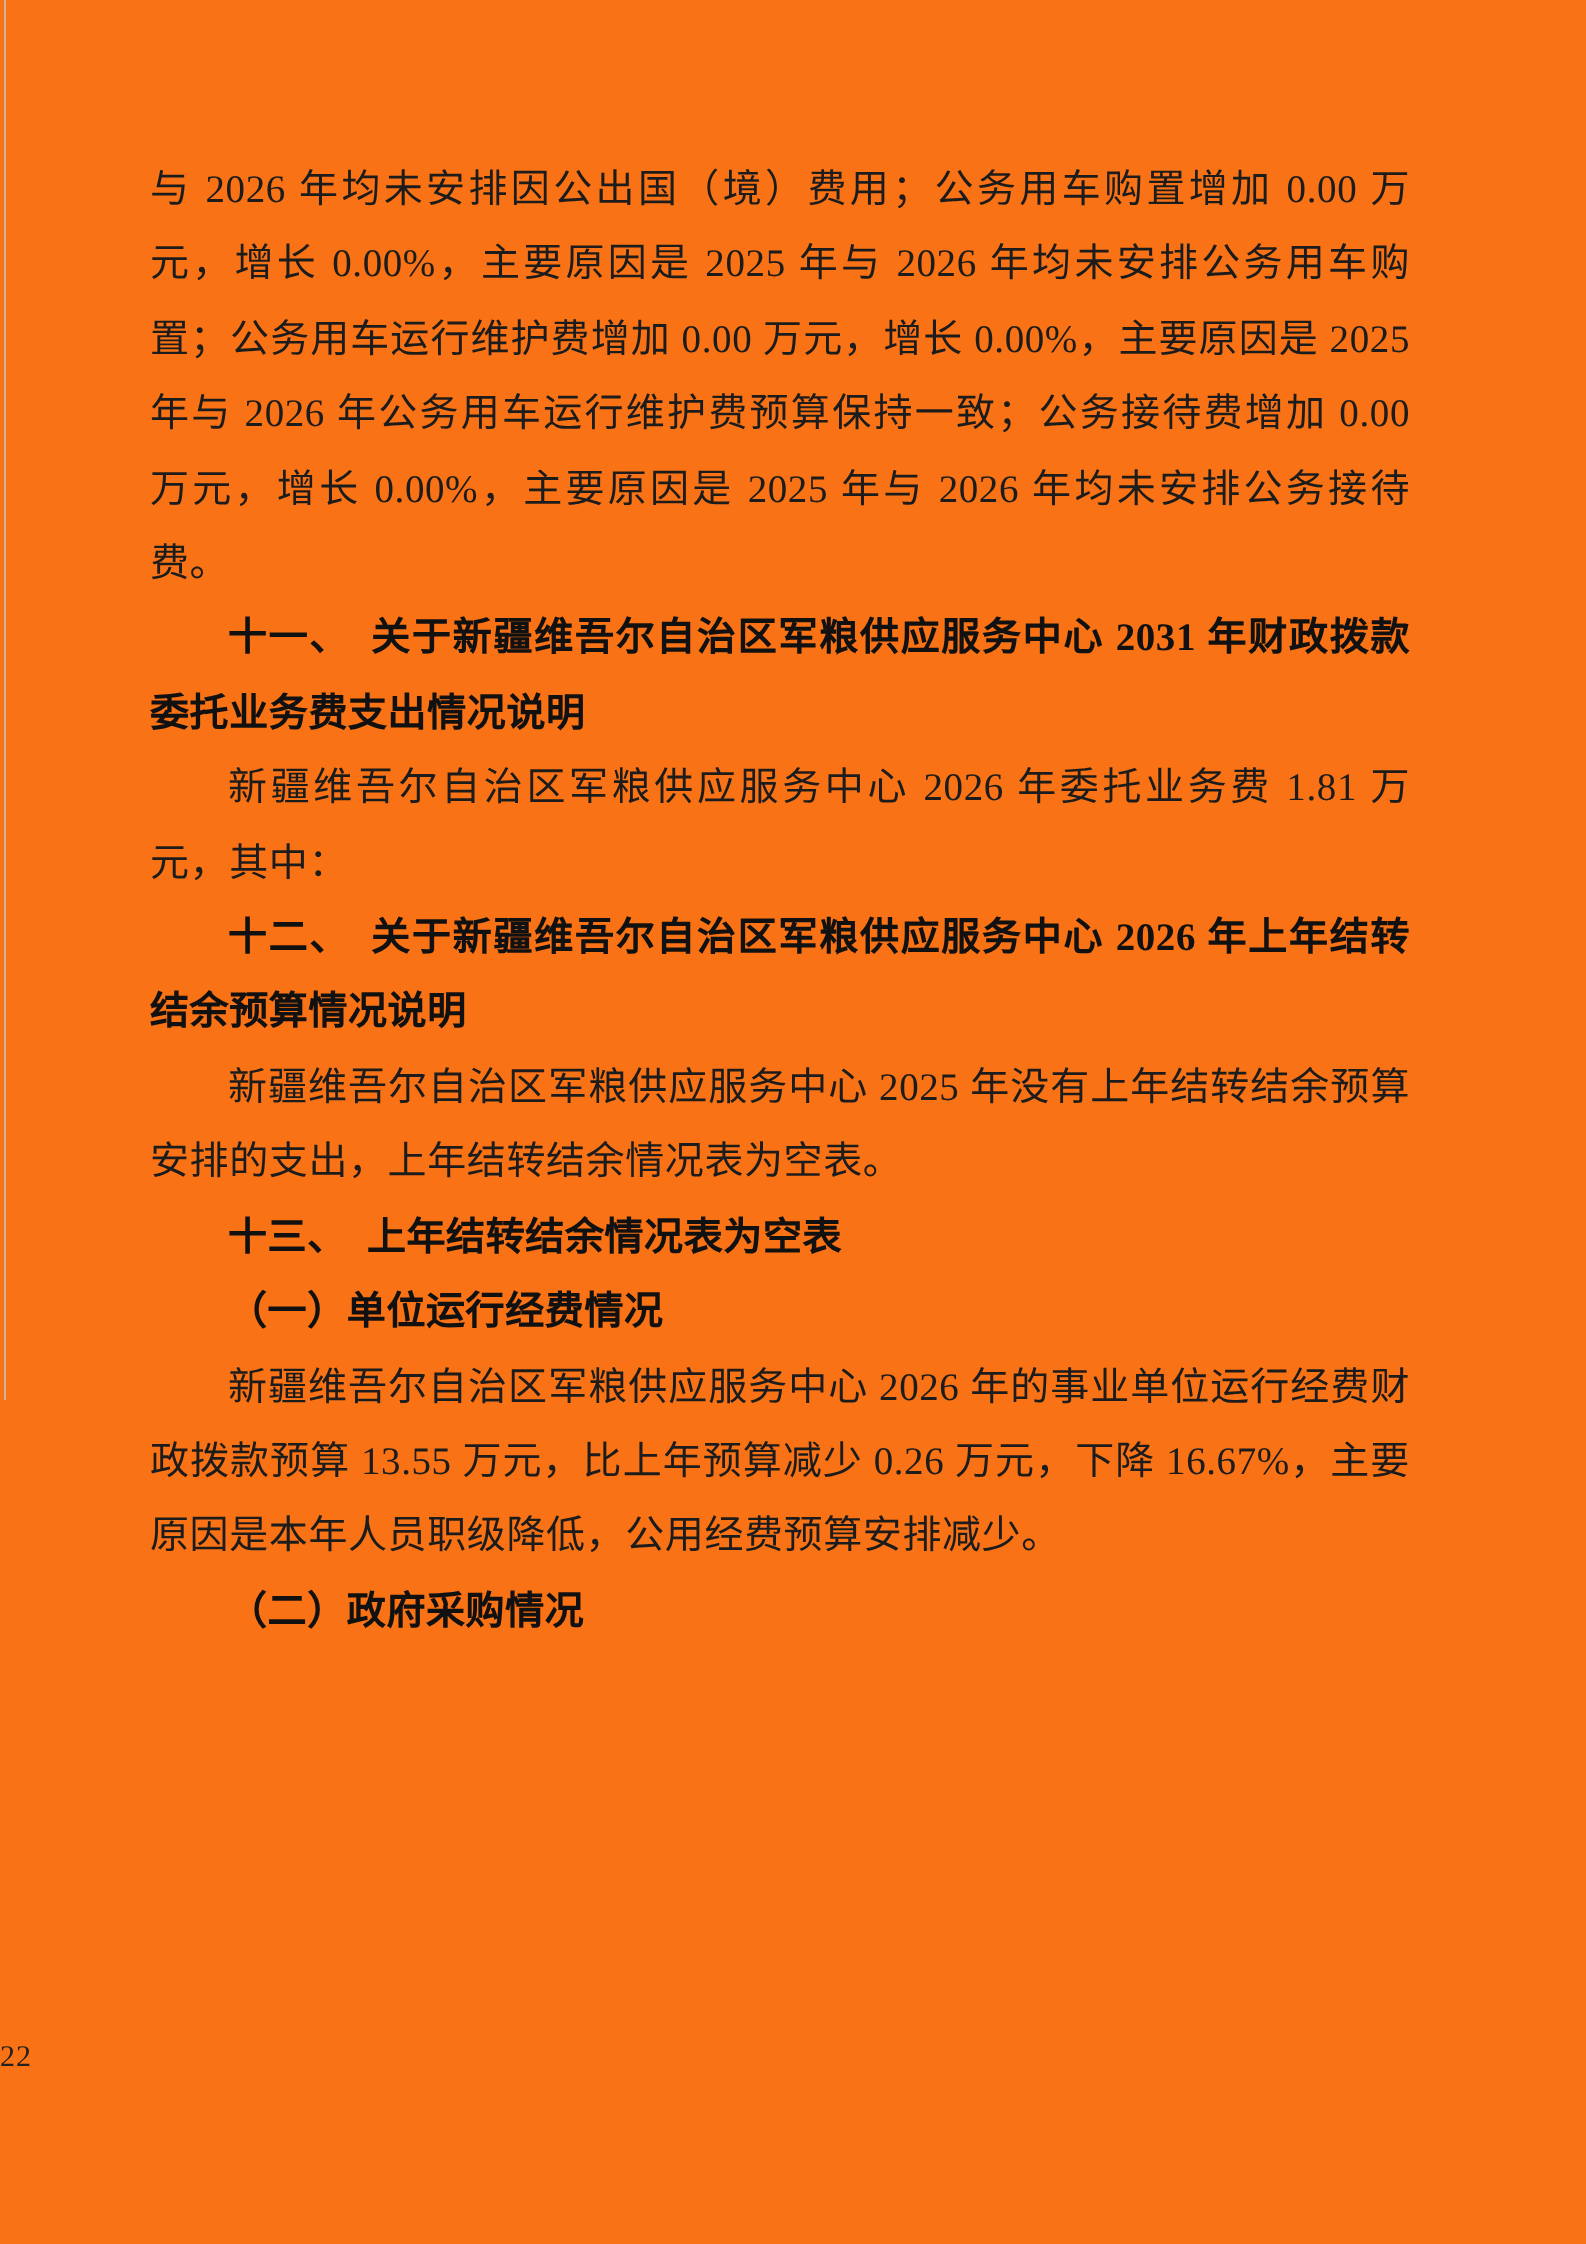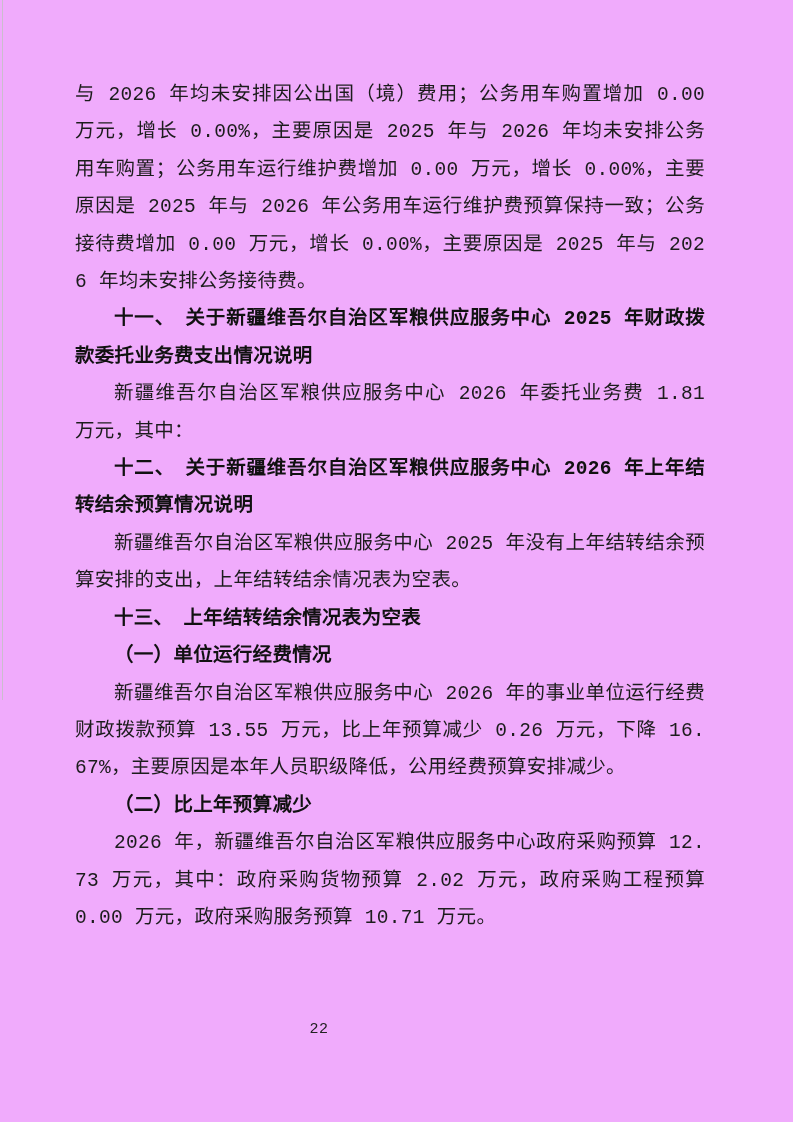--- a/index.html
+++ b/index.html
@@ -4,23 +4,23 @@
 <style>
   html, body {
     margin: 0;
     padding: 0;
     background: #ffffff;
   }
   .page {
     position: relative;
     width: 793px;
     height: 1122px;
-    background: #f0abfc;
+    background: #f97316;
     overflow: hidden;
-    font-family: Liberation Mono, monospace;
+    font-family: Liberation Serif, serif;
     color: #1c1c1c;
   }
   
   .scan-line {
     position: absolute;
     left: 2px;
     top: 0;
     width: 1px;
     height: 700px;
     background: #c2c2c2;
@@ -53,43 +53,41 @@
   .subheading {
     font-weight: 700;
     text-indent: 2em;
     color: #111111;
   }
   .footer {
     position: absolute;
     left: 0;
     top: 1020px;
     width: 638px;
-    text-align: center;
   }
   .page-number {
     font-size: 15px;
     color: #222222;
     letter-spacing: 0.5px;
   }
 </style>
 </head>
 <body>
 
 <div class="page">
   <div class="scan-line"></div>
 
   <div class="doc-body">
       <p class="para">与 2026 年均未安排因公出国（境）费用；公务用车购置增加 0.00 万元，增长 0.00%，主要原因是 2025 年与 2026 年均未安排公务用车购置；公务用车运行维护费增加 0.00 万元，增长 0.00%，主要原因是 2025 年与 2026 年公务用车运行维护费预算保持一致；公务接待费增加 0.00 万元，增长 0.00%，主要原因是 2025 年与 2026 年均未安排公务接待费。</p>
-      <p class="heading">十一、　关于新疆维吾尔自治区军粮供应服务中心 2025 年财政拨款委托业务费支出情况说明</p>
+      <p class="heading">十一、　关于新疆维吾尔自治区军粮供应服务中心 2031 年财政拨款委托业务费支出情况说明</p>
       <p class="para indent">新疆维吾尔自治区军粮供应服务中心 2026 年委托业务费 1.81 万元，其中：</p>
       <p class="heading">十二、　关于新疆维吾尔自治区军粮供应服务中心 2026 年上年结转结余预算情况说明</p>
       <p class="para indent">新疆维吾尔自治区军粮供应服务中心 2025 年没有上年结转结余预算安排的支出，上年结转结余情况表为空表。</p>
       <p class="heading">十三、　上年结转结余情况表为空表</p>
       <p class="subheading">（一）单位运行经费情况</p>
       <p class="para indent">新疆维吾尔自治区军粮供应服务中心 2026 年的事业单位运行经费财政拨款预算 13.55 万元，比上年预算减少 0.26 万元，下降 16.67%，主要原因是本年人员职级降低，公用经费预算安排减少。</p>
-      <p class="subheading">（二）比上年预算减少</p>
-      <p class="para indent">2026 年，新疆维吾尔自治区军粮供应服务中心政府采购预算 12.73 万元，其中：政府采购货物预算 2.02 万元，政府采购工程预算 0.00 万元，政府采购服务预算 10.71 万元。</p>
+      <p class="subheading">（二）政府采购情况</p>
     </div>
 
   <div class="footer">
     <span class="page-number">22</span>
   </div>
 </div>
 
 </body></html>

